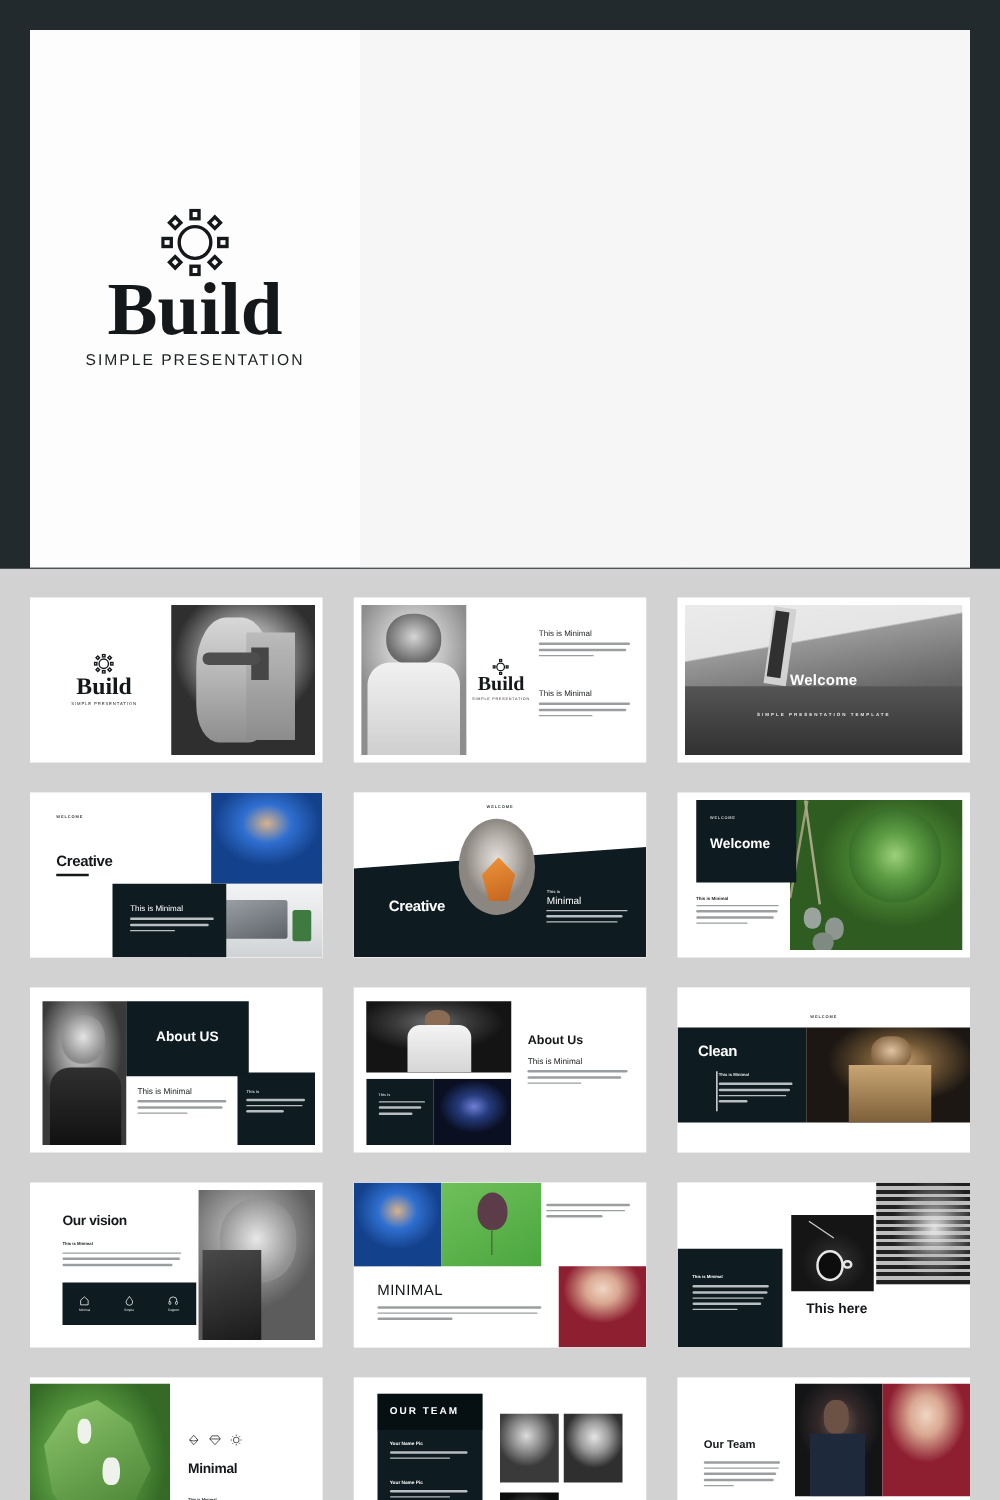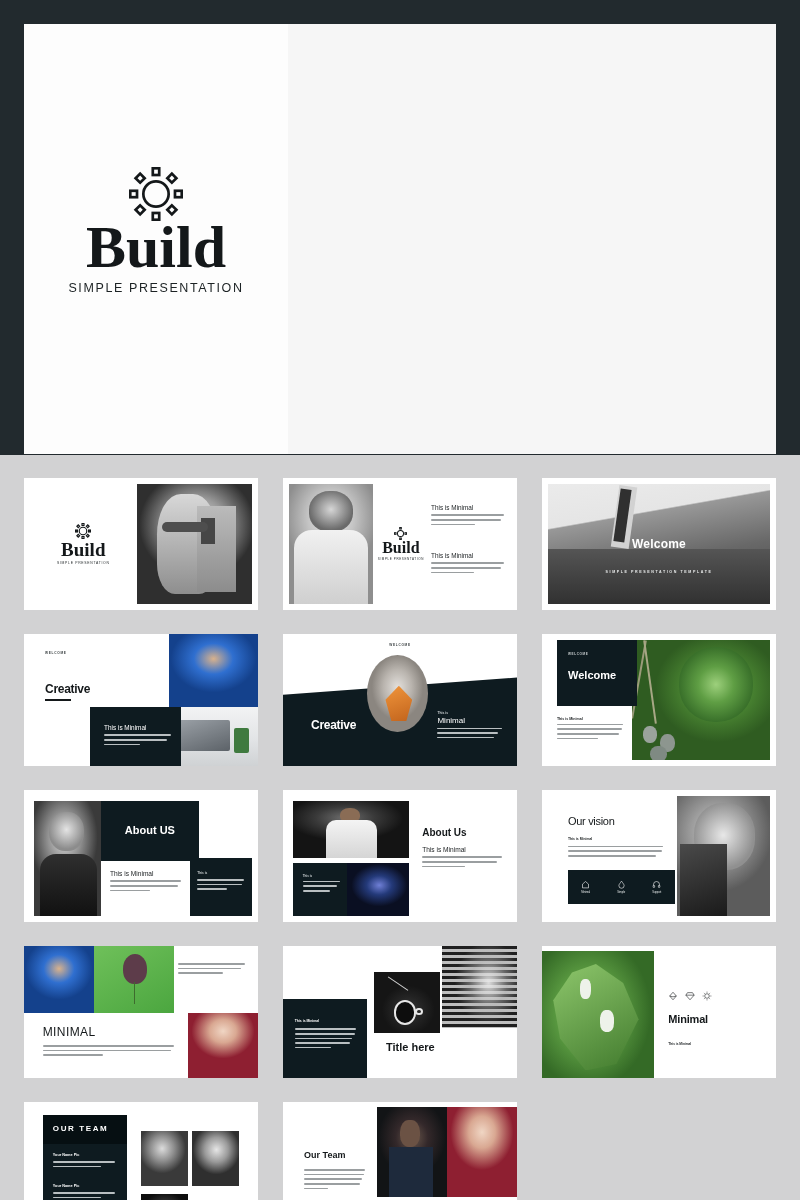--- a/index.html
+++ b/index.html
@@ -438,28 +438,50 @@
           <div style="font-size:6.6px;color:#1b1f21;margin-top:8px;">This is Minimal</div>
           <div class="t-lines" style="margin-top:3px;">
             <i class="ln" style="width:100%"></i>
               <i class="ln" style="width:94%"></i>
               <i class="ln" style="width:54%"></i>
           </div>
         </div>
       </div>
     </div>
 
+    <div class="card">
+      <div class="inner-full">
+        <div style="position:absolute;left:0;right:0;top:16%;text-align:center;font-size:3.2px;letter-spacing:.7px;color:#3c4244;font-weight:700;">WELCOME</div>
+        <div class="ph dark" style="left:0;top:24%;width:44%;height:58%;">
+          <div style="position:absolute;left:16%;top:16%;font-size:12px;font-weight:700;color:#fff;letter-spacing:-.3px;">Clean</div>
+          <div style="position:absolute;left:32%;top:48%;right:8%;">
+            <div style="font-size:3.4px;color:#dfe4e5;font-weight:700;">This is Minimal</div>
+            <div class="t-lines" style="margin-top:4px;">
+              <i class="ln w" style="width:96%"></i>
+                <i class="ln w" style="width:92%"></i>
+                <i class="ln w" style="width:88%"></i>
+                <i class="ln w" style="width:38%"></i>
+            </div>
+          </div>
+          <div style="position:absolute;left:30%;top:46%;width:1px;height:42%;background:#fff;"></div>
+        </div>
+        <div class="ph p-suit" style="left:44%;top:24%;width:56%;height:58%;">
+          <div style="position:absolute;left:40%;top:10%;width:24%;height:34%;background:radial-gradient(50% 50% at 50% 45%,#e0c3a1,#8a6a47);border-radius:44%;"></div>
+          <div style="position:absolute;left:26%;top:40%;width:50%;height:60%;background:linear-gradient(180deg,#c9a673,#7d5f39);"></div>
+        </div>
+      </div>
+    </div>
 
     <div class="card">
       <div class="inner">
         <div class="ph p-portrait-a gr" style="right:0;top:0;width:42%;height:100%;">
           <div style="position:absolute;left:18%;top:6%;width:66%;height:56%;background:radial-gradient(50% 50% at 48% 48%,#e8e8e8,#909090);border-radius:46%;"></div>
           <div style="position:absolute;left:4%;top:40%;width:50%;height:60%;background:linear-gradient(160deg,#4a4a4a,#1a1a1a);"></div>
         </div>
-        <div style="position:absolute;left:9%;top:16%;font-size:11px;font-weight:400;color:#14181a;letter-spacing:-.3px;">Our vision</div>
+        <div style="position:absolute;left:9%;top:16%;font-size:11px;font-weight:700;color:#14181a;letter-spacing:-.3px;">Our vision</div>
         <div style="position:absolute;left:9%;top:34%;width:43%;">
           <div style="font-size:3.4px;color:#1b1f21;font-weight:700;">This is Minimal</div>
           <div class="t-lines" style="margin-top:5px;">
             <i class="ln" style="width:100%"></i>
               <i class="ln" style="width:98%"></i>
               <i class="ln" style="width:92%"></i>
           </div>
         </div>
         <div class="ph dark" style="left:9%;top:62%;width:48%;height:28%;display:flex;align-items:center;justify-content:space-around;">
           <div style="display:flex;flex-direction:column;align-items:center;gap:2px;">
@@ -525,21 +547,21 @@
                 <i class="ln w" style="width:56%"></i>
             </div>
           </div>
         </div>
         <div class="ph p-coffee" style="left:39%;top:20%;width:28%;height:46%;">
           <div style="position:absolute;left:30%;top:46%;width:34%;height:40%;border:2px solid #e7e7e7;border-radius:50%;background:#0d0d0d;"></div>
           <div style="position:absolute;left:62%;top:58%;width:12%;height:12%;border:2px solid #e7e7e7;border-radius:50%;"></div>
           <div style="position:absolute;left:18%;top:18%;width:36%;height:1.4px;background:#cfcfcf;transform:rotate(34deg);"></div>
         </div>
         <div class="ph p-stripes-girl" style="right:0;top:0;width:32%;height:62%;"></div>
-        <div style="position:absolute;left:44%;top:72%;font-size:11px;font-weight:700;color:#14181a;">Title here</div>
+        <div style="position:absolute;left:44%;top:72%;font-size:11px;font-weight:700;color:#14181a;">This here</div>
       </div>
     </div>
 
     <div class="card">
       <div class="inner-full">
         <div class="ph p-monstera" style="left:0;top:4%;width:48%;height:96%;">
           <div style="position:absolute;left:10%;top:10%;width:76%;height:84%;background:linear-gradient(150deg,#8ec76c,#417a2d);clip-path:polygon(50% 0,82% 18%,100% 52%,74% 94%,38% 100%,8% 70%,0 34%,22% 8%);"></div>
           <div style="position:absolute;left:34%;top:22%;width:10%;height:16%;background:#eef2ea;border-radius:40%;"></div>
           <div style="position:absolute;left:52%;top:46%;width:12%;height:18%;background:#eef2ea;border-radius:40%;"></div>
         </div>

